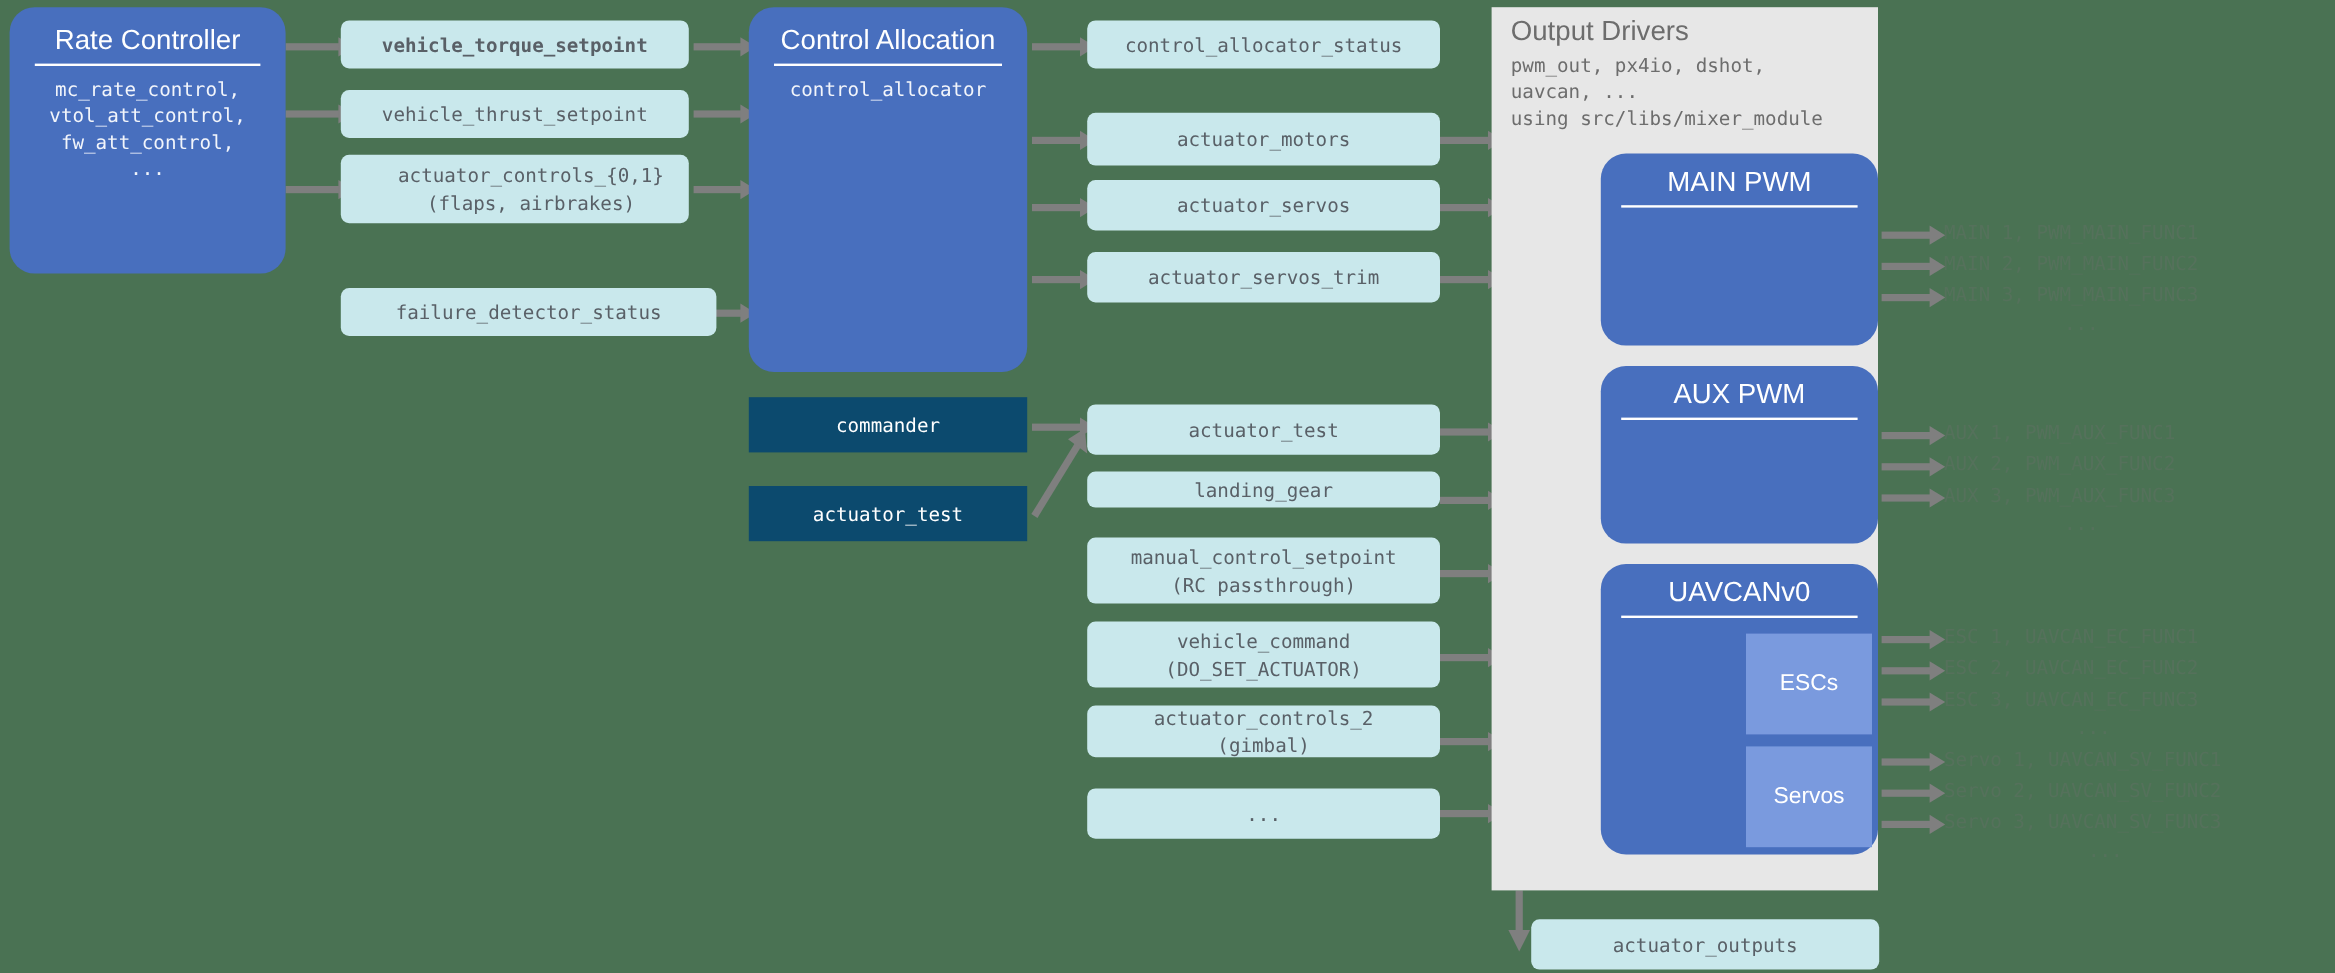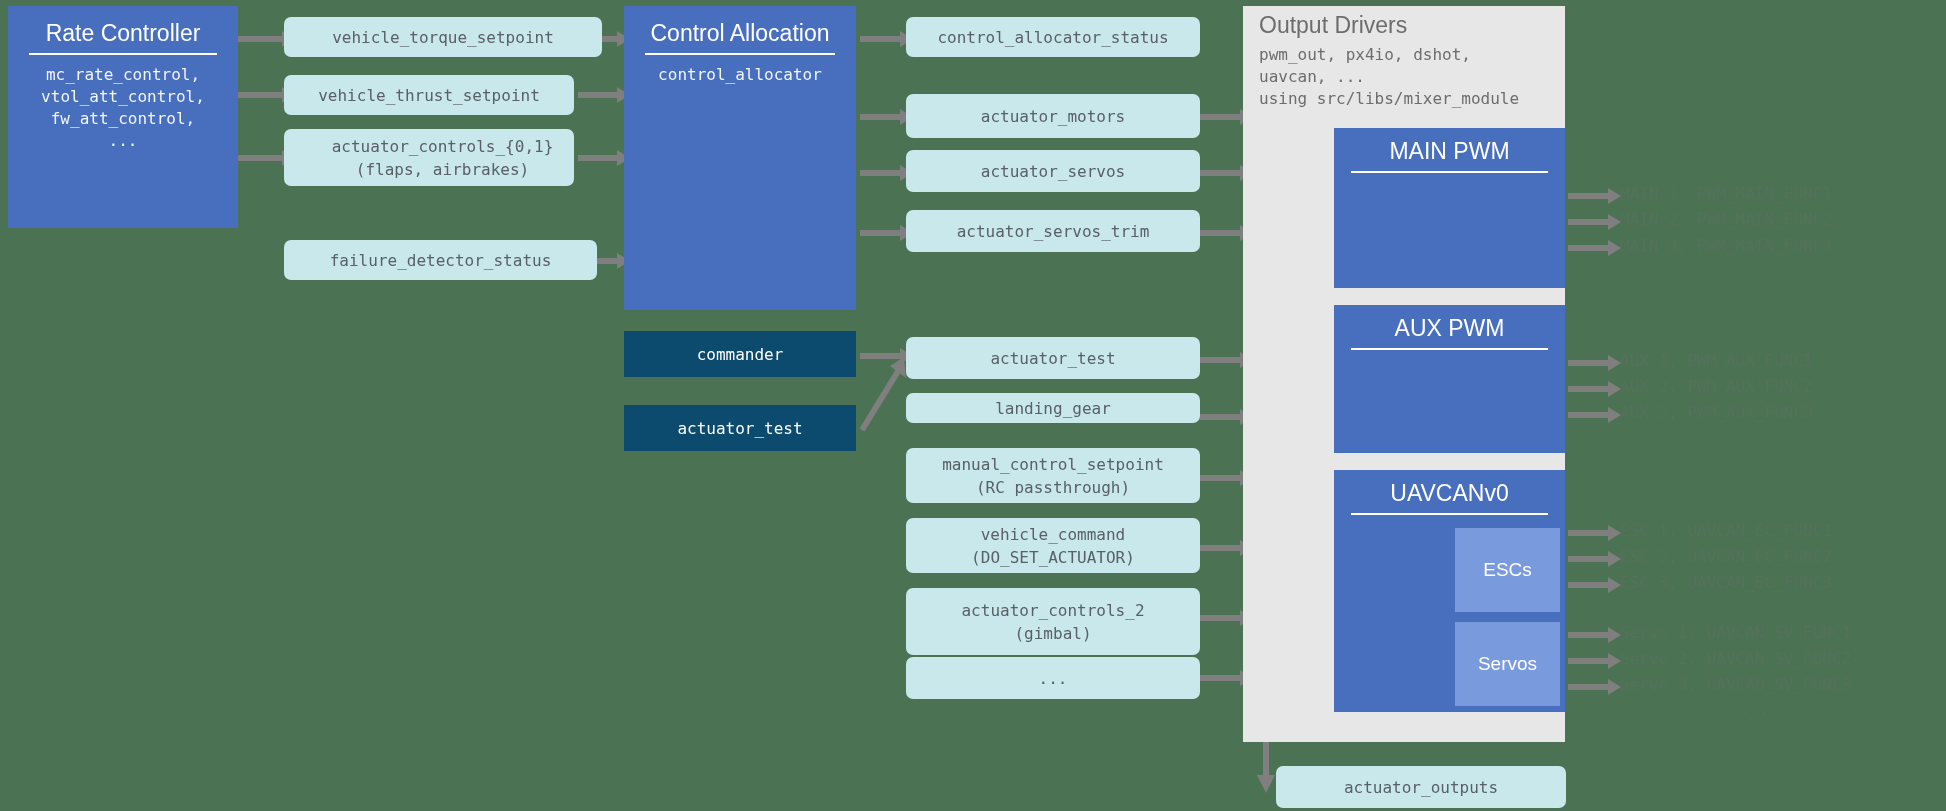--- a/index.html
+++ b/index.html
@@ -9,21 +9,21 @@
     font-family:"Liberation Sans", sans-serif;
     overflow:hidden;
   }
   #stage{position:relative;width:1946px;height:811px;}
 
   
   .box{position:absolute;box-sizing:border-box;display:flex;
        flex-direction:column;align-items:center;justify-content:center;}
 
   .mod{                       
-    background:#486fbe;color:#ffffff;
+    background:#486fbe;color:#ffffff;border-radius:21px;
   }
   .mod .mod-title{
     font-family:"Liberation Sans", sans-serif;
     font-size:23px;line-height:26px;font-weight:400;text-align:center;
     white-space:pre;
   }
   .mod .rule{
     height:2px;background:#ffffff;margin:7px 0 9px 0;
   }
   .mod .mod-sub{
@@ -151,21 +151,21 @@
 
   <div class="box mod" style="left:8px;top:6px;width:230px;height:222px;padding:14px 10px;justify-content:flex-start;">
     <div class="mod-title">Rate Controller</div>
     <div class="rule" style="width:188px;"></div>
     <div class="mod-sub">mc_rate_control,
 vtol_att_control,
 fw_att_control,
 ...</div>
   </div>
 
-  <div class="box topic" style="left:284px;top:17px;width:318px;height:40px;">
+  <div class="box topic" style="left:284px;top:17px;width:290px;height:40px;font-weight:bold;">
     <span>vehicle_torque_setpoint</span>
   </div>
   <div class="box topic" style="left:284px;top:75px;width:290px;height:40px;">
     <span>vehicle_thrust_setpoint</span>
   </div>
   <div class="box topic" style="left:284px;top:129px;width:290px;height:57px;padding-left:27px;">
     <span>actuator_controls_{0,1}
 (flaps, airbrakes)</span>
   </div>
   <div class="box topic" style="left:284px;top:240px;width:313px;height:40px;">
@@ -205,21 +205,21 @@
     <span>landing_gear</span>
   </div>
   <div class="box topic" style="left:906px;top:448px;width:294px;height:55px;">
     <span>manual_control_setpoint
 (RC passthrough)</span>
   </div>
   <div class="box topic" style="left:906px;top:518px;width:294px;height:55px;">
     <span>vehicle_command
 (DO_SET_ACTUATOR)</span>
   </div>
-  <div class="box topic" style="left:906px;top:588px;width:294px;height:67px;">
+  <div class="box topic" style="left:906px;top:588px;width:294px;height:43px;">
     <span>actuator_controls_2
 (gimbal)</span>
   </div>
   <div class="box topic" style="left:906px;top:657px;width:294px;height:42px;">
     <span>...</span>
   </div>
 
   <div class="panel" style="position:absolute;left:1243px;top:6px;width:322px;height:736px;"></div>
 
   <div class="panel-title" style="left:1259px;top:12px;">Output Drivers</div>

